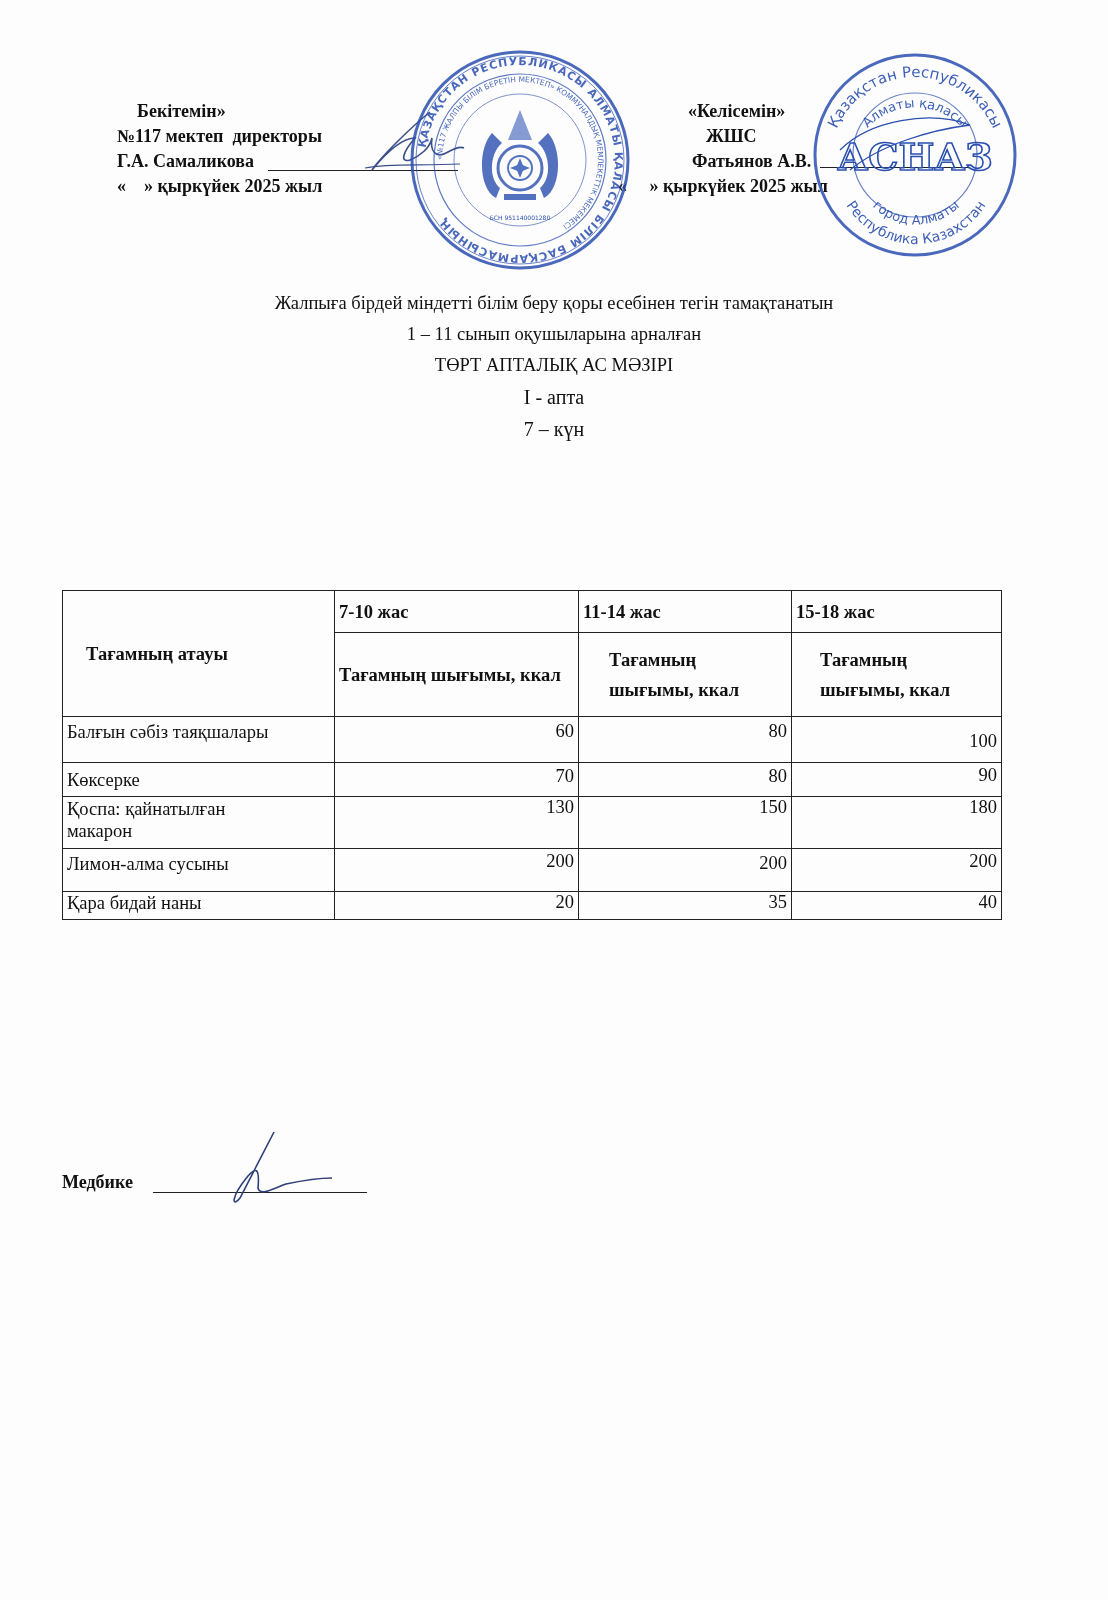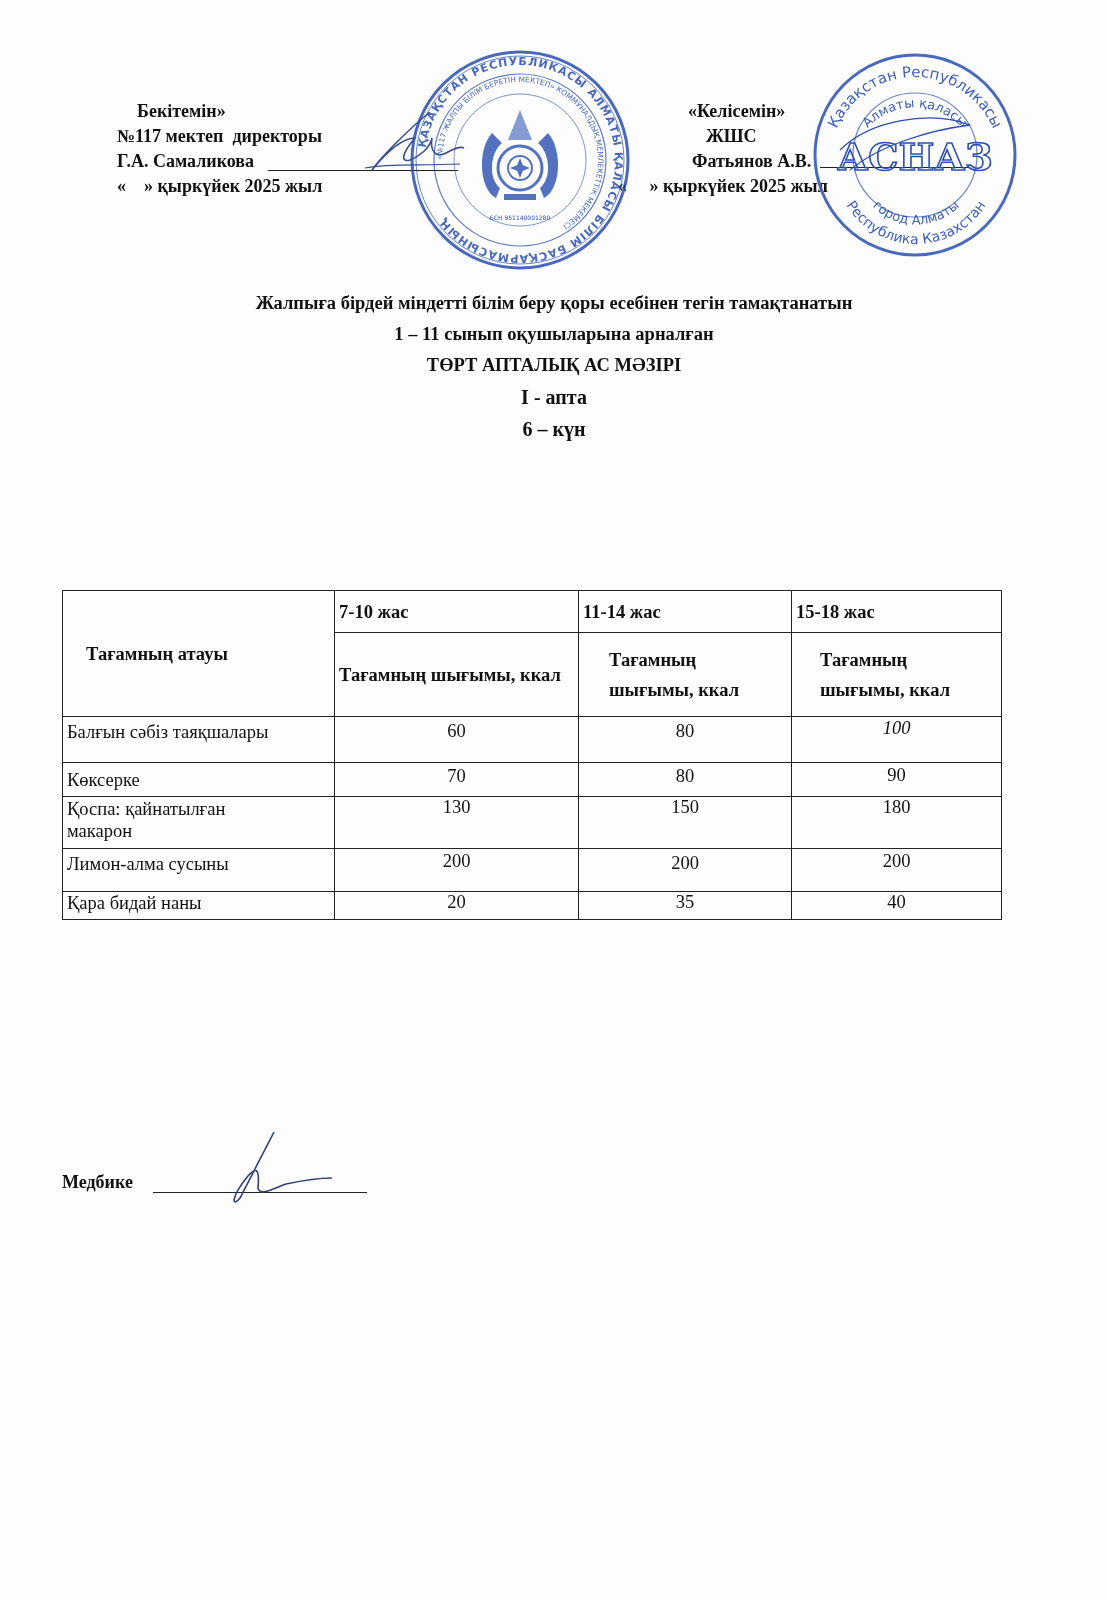--- a/index.html
+++ b/index.html
@@ -3,30 +3,30 @@
 <meta charset="utf-8">
 <style>
   html, body { margin: 0; padding: 0; }
   body {
     width: 1108px; height: 1600px; background: #fdfdfd; position: relative; overflow: hidden;
     font-family: "Liberation Serif", "DejaVu Serif", serif; color: #111;
   }
   .abs { position: absolute; }
   .hdr { font-size: 18px; font-weight: bold; line-height: 24px; white-space: pre; }
   .sigline { position: absolute; height: 0; border-bottom: 1.5px solid #222; }
-  .title { position: absolute; left: 0; width: 1108px; text-align: center; font-weight: bold; font-size: 18.5px; }
+  .title { position: absolute; left: 0; width: 1108px; text-align: center; font-weight: normal; font-size: 18.5px; }
   table.menu {
     position: absolute; left: 62px; top: 590px; width: 939px;
     border-collapse: collapse; font-size: 18.5px; table-layout: fixed;
   }
   table.menu td, table.menu th {
     border: 1.5px solid #222; padding: 0 4px; vertical-align: top; font-weight: normal;
   }
   table.menu th { font-weight: bold; text-align: left; vertical-align: middle; line-height: 24px; }
-  table.menu td.num { text-align: center; }
+  table.menu td.num { text-align: right; }
   table.menu td.name { line-height: 22px; }
   .stamp { position: absolute; }
 </style>
 </head>
 <body>
 
 <div>
   <div class="abs hdr" style="left:137px; top:99px;">Бекітемін»</div>
   <div class="abs hdr" style="left:117px; top:124px;">№117 мектеп  директоры</div>
   <div class="abs hdr" style="left:117px; top:149px;">Г.А. Самаликова</div>
@@ -97,21 +97,21 @@
   <text font-family="DejaVu Sans, sans-serif" font-size="13" fill="#2a4fb0" opacity="0.9">
     <textPath href="#rs-bot2" startOffset="50%" text-anchor="middle">город Алматы</textPath>
   </text>
   <path d="M30 100 C 60 70, 120 60, 160 75 C 120 80, 70 95, 40 120" fill="none" stroke="#2a4fb0" stroke-width="1.3"></path>
 </svg>
 
 <div class="title" style="top:293px;">Жалпыға бірдей міндетті білім беру қоры есебінен тегін тамақтанатын</div>
 <div class="title" style="top:324px;">1 – 11 сынып оқушыларына арналған</div>
 <div class="title" style="top:355px;">ТӨРТ АПТАЛЫҚ АС МӘЗІРІ</div>
 <div class="title" style="top:386px; font-size:20px;">I - апта</div>
-<div class="title" style="top:418px; font-size:20px;">6 – күн</div>
+<div class="title" style="top:418px; font-size:20px;">7 – күн</div>
 
 <table class="menu">
   <colgroup>
     <col style="width:272px">
       <col style="width:244px">
       <col style="width:213px">
       <col style="width:210px">
   </colgroup>
   <tbody>
       <tr style="height:42px;">
@@ -122,21 +122,21 @@
   </tr>
   <tr style="height:84px;">
     <th style="line-height:30px;">Тағамның шығымы, ккал</th>
     <th style="line-height:30px; padding:0 30px;">Тағамның шығымы, ккал</th>
     <th style="line-height:30px; padding:0 28px;">Тағамның шығымы, ккал</th>
   </tr>
   <tr style="height:46px;">
     <td class="name" style="padding-top:4px;">Балғын сәбіз таяқшалары</td>
     <td class="num" style="padding-top:4px;">60</td>
     <td class="num" style="padding-top:4px;">80</td>
-    <td class="num" style="padding-top:1px;font-style:italic;">100</td>
+    <td class="num" style="padding-top:14px;">100</td>
   </tr>
   <tr style="height:34px;">
     <td class="name" style="padding-top:6px;">Көксерке</td>
     <td class="num" style="padding-top:3px;">70</td>
     <td class="num" style="padding-top:3px;">80</td>
     <td class="num" style="padding-top:2px;">90</td>
   </tr>
   <tr style="height:52px;">
     <td class="name" style="padding-top:1px; padding-right:60px;">Қоспа: қайнатылған макарон</td>
     <td class="num">130</td>

